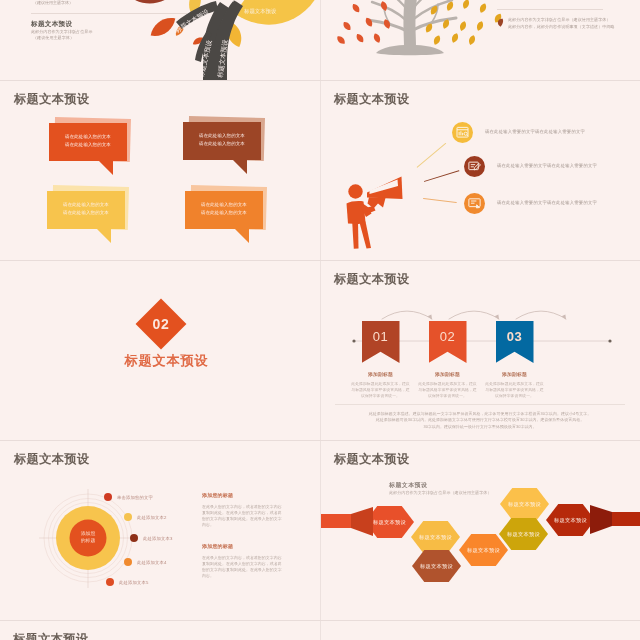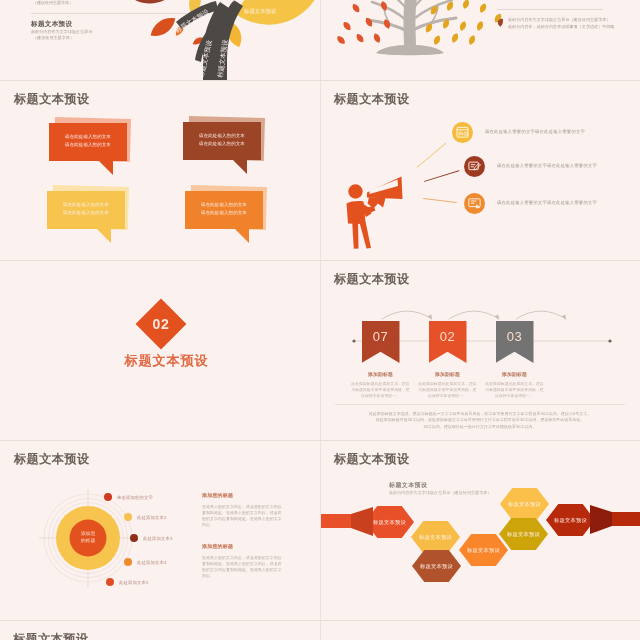--- a/index.html
+++ b/index.html
@@ -310,36 +310,36 @@
       </g>
       <g fill="#cdbbb5">
         <path d="M97 24.5 L92.6 21.3 L96.4 19.6 Z"></path>
         <path d="M164 24.5 L159.6 21.3 L163.4 19.6 Z"></path>
         <path d="M231 24.5 L226.6 21.3 L230.4 19.6 Z"></path>
       </g>
     </svg>
 
     <div class="tlcol" style="left:27px">
       <div class="ribbon" style="background: rgb(177, 68, 38);">
-        <span>07</span>
+        <span>01</span>
       </div>
       <div class="tlsub">添加副标题</div>
       <div class="tlbody">此处添加标题此处添加文本，建议与标题风格字体整体设置风格，建议保持字体设置统一。</div>
     </div>
 
     <div class="tlcol" style="left:94px">
       <div class="ribbon" style="background: rgb(229, 82, 42);">
         <span>02</span>
       </div>
       <div class="tlsub">添加副标题</div>
       <div class="tlbody">此处添加标题此处添加文本，建议与标题风格字体整体设置风格，建议保持字体设置统一。</div>
     </div>
 
     <div class="tlcol" style="left:161px">
-      <div class="ribbon" style="background: #737373;">
+      <div class="ribbon" style="background: #0369a1; font-weight: bold;">
         <span>03</span>
       </div>
       <div class="tlsub">添加副标题</div>
       <div class="tlbody">此处添加标题此处添加文本，建议与标题风格字体整体设置风格，建议保持字体设置统一。</div>
     </div>
 
 
     <div class="tlrule"></div>
     <div class="tlfoot">
       <div>此处添加标题文本描述。建议与标题统一文字字体整体设置风格，此字体可使用行文字体字模设置30字以内。建议小4号文字。</div>

